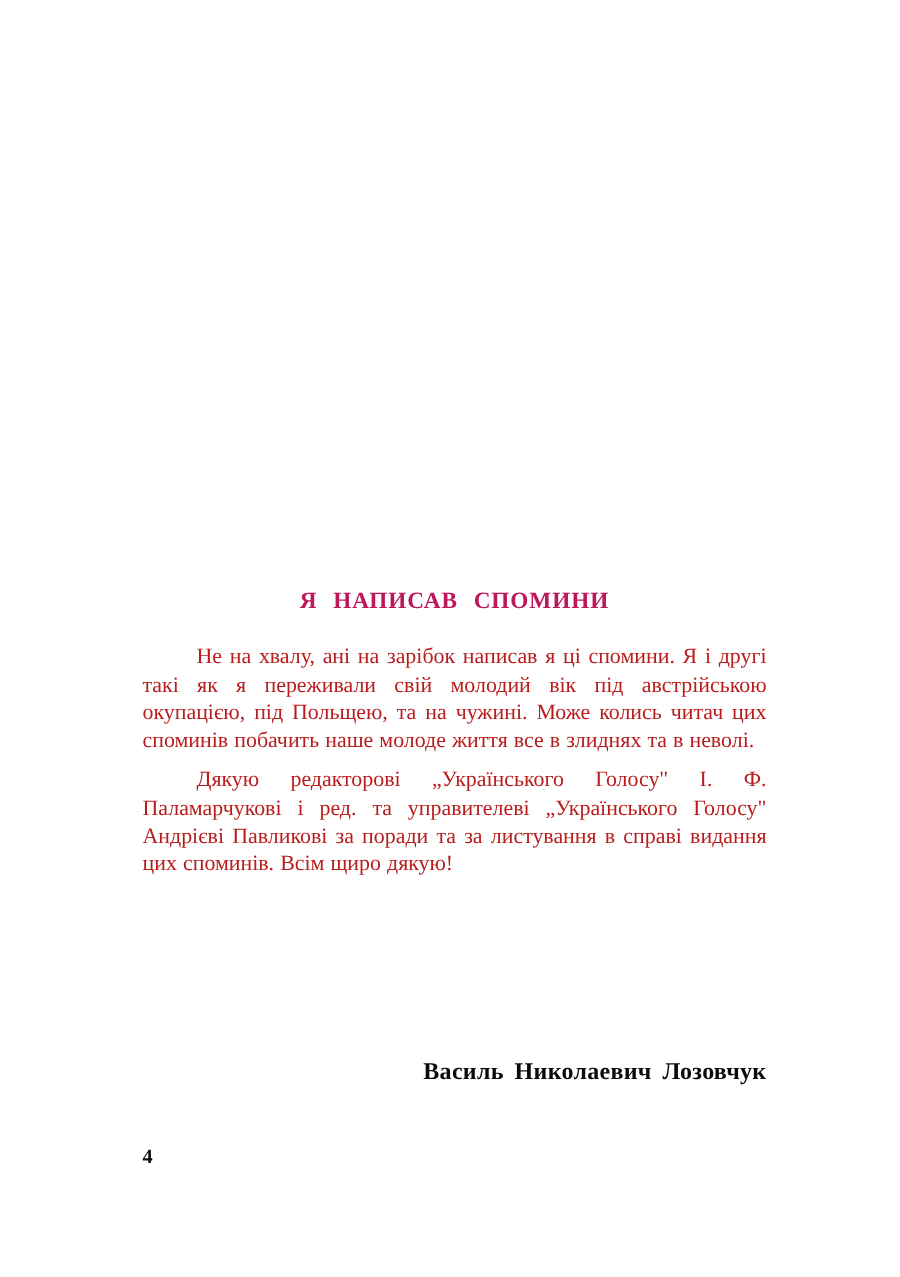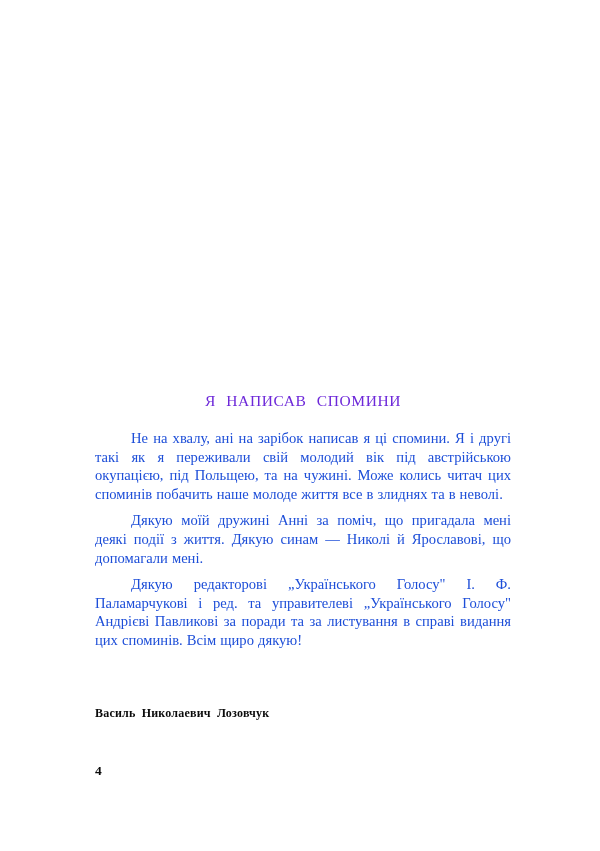--- a/index.html
+++ b/index.html
@@ -24,49 +24,49 @@
     background: #ffffff;
   }
   .content-block {
     position: absolute;
     left: 95px;
     top: 392px;
     width: 416px;
   }
   .chapter-heading {
     font-size: 15.5px;
-    font-weight: normal;
+    font-weight: bold;
     text-align: center;
     letter-spacing: 0.6px;
     word-spacing: 6px;
     margin: 0 0 20px 0;
     line-height: 1.1;
-    color: #6d28d9;
+    color: #be185d;
   }
   .body-par {
     font-size: 14.6px;
     line-height: 18.6px;
     text-align: justify;
     text-justify: inter-word;
     text-indent: 36px;
     margin: 0 0 8px 0;
-    color: #1d4ed8;
+    color: #b91c1c;
     word-spacing: 0.4px;
     hyphens: none;
   }
   .body-par:last-of-type {
     margin-bottom: 0;
   }
   .signature {
     position: absolute;
     left: 95px;
     top: 706px;
     width: 416px;
-    text-align: left;
-    font-size: 12px;
+    text-align: right;
+    font-size: 16px;
     font-weight: bold;
     word-spacing: 3px;
     letter-spacing: 0.2px;
     color: #0b0b0b;
   }
   .folio {
     position: absolute;
     left: 95px;
     top: 763px;
     font-size: 13.5px;
@@ -78,21 +78,20 @@
 <body>
 
 <div class="page">
 
   <div class="content-block">
 
     <h1 class="chapter-heading">Я  НАПИСАВ  СПОМИНИ</h1>
 
     <p class="body-par">Не на хвалу, ані на зарібок написав я ці спомини. Я і другі такі як я переживали свій молодий вік під австрійською окупацією, під Польщею, та на чужині. Може колись читач цих споминів побачить наше молоде життя все в злиднях та в неволі.</p>
 
-    <p class="body-par">Дякую моїй дружині Анні за поміч, що пригадала мені деякі події з життя. Дякую синам — Николі й Ярославові, що допомагали мені.</p>
 
 
     <p class="body-par">Дякую редакторові „Українського Голосу" І. Ф. Паламарчукові і ред. та управителеві „Українського Голосу" Андрієві Павликові за поради та за листування в справі видання цих споминів. Всім щиро дякую!</p>
 
   </div>
 
   <div class="signature">Василь Николаевич Лозовчук</div>
 
   <div class="folio">4</div>
 

